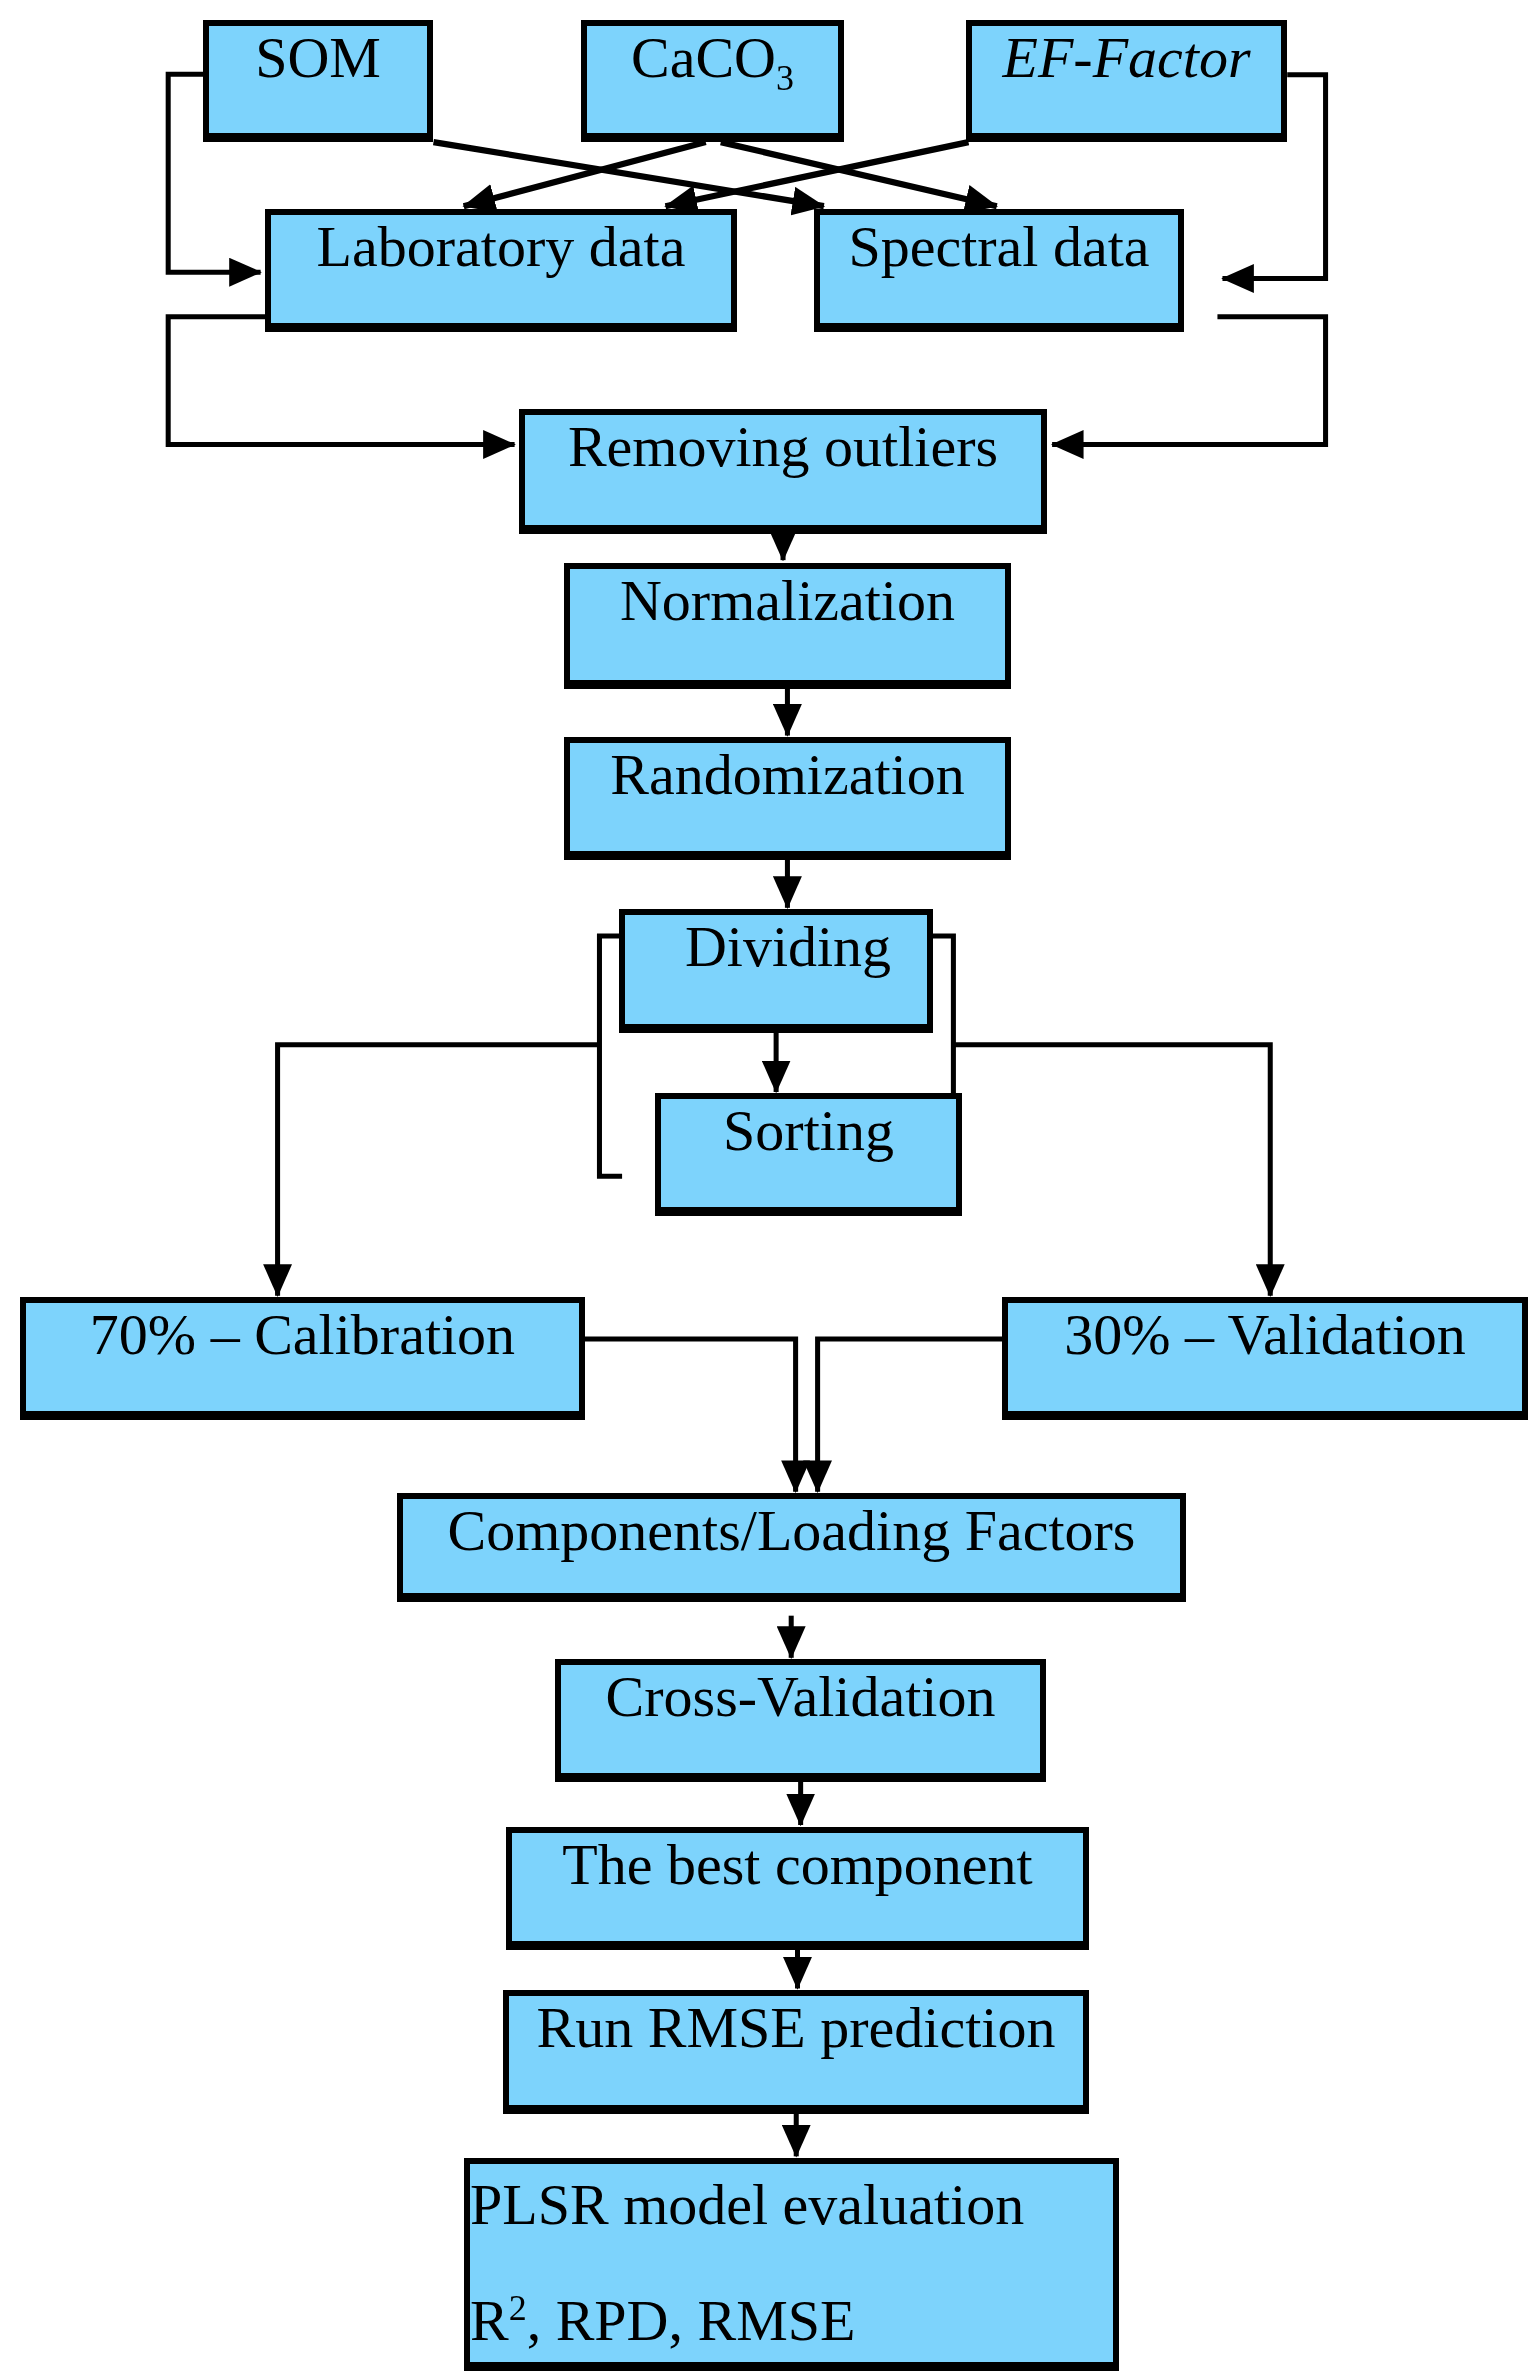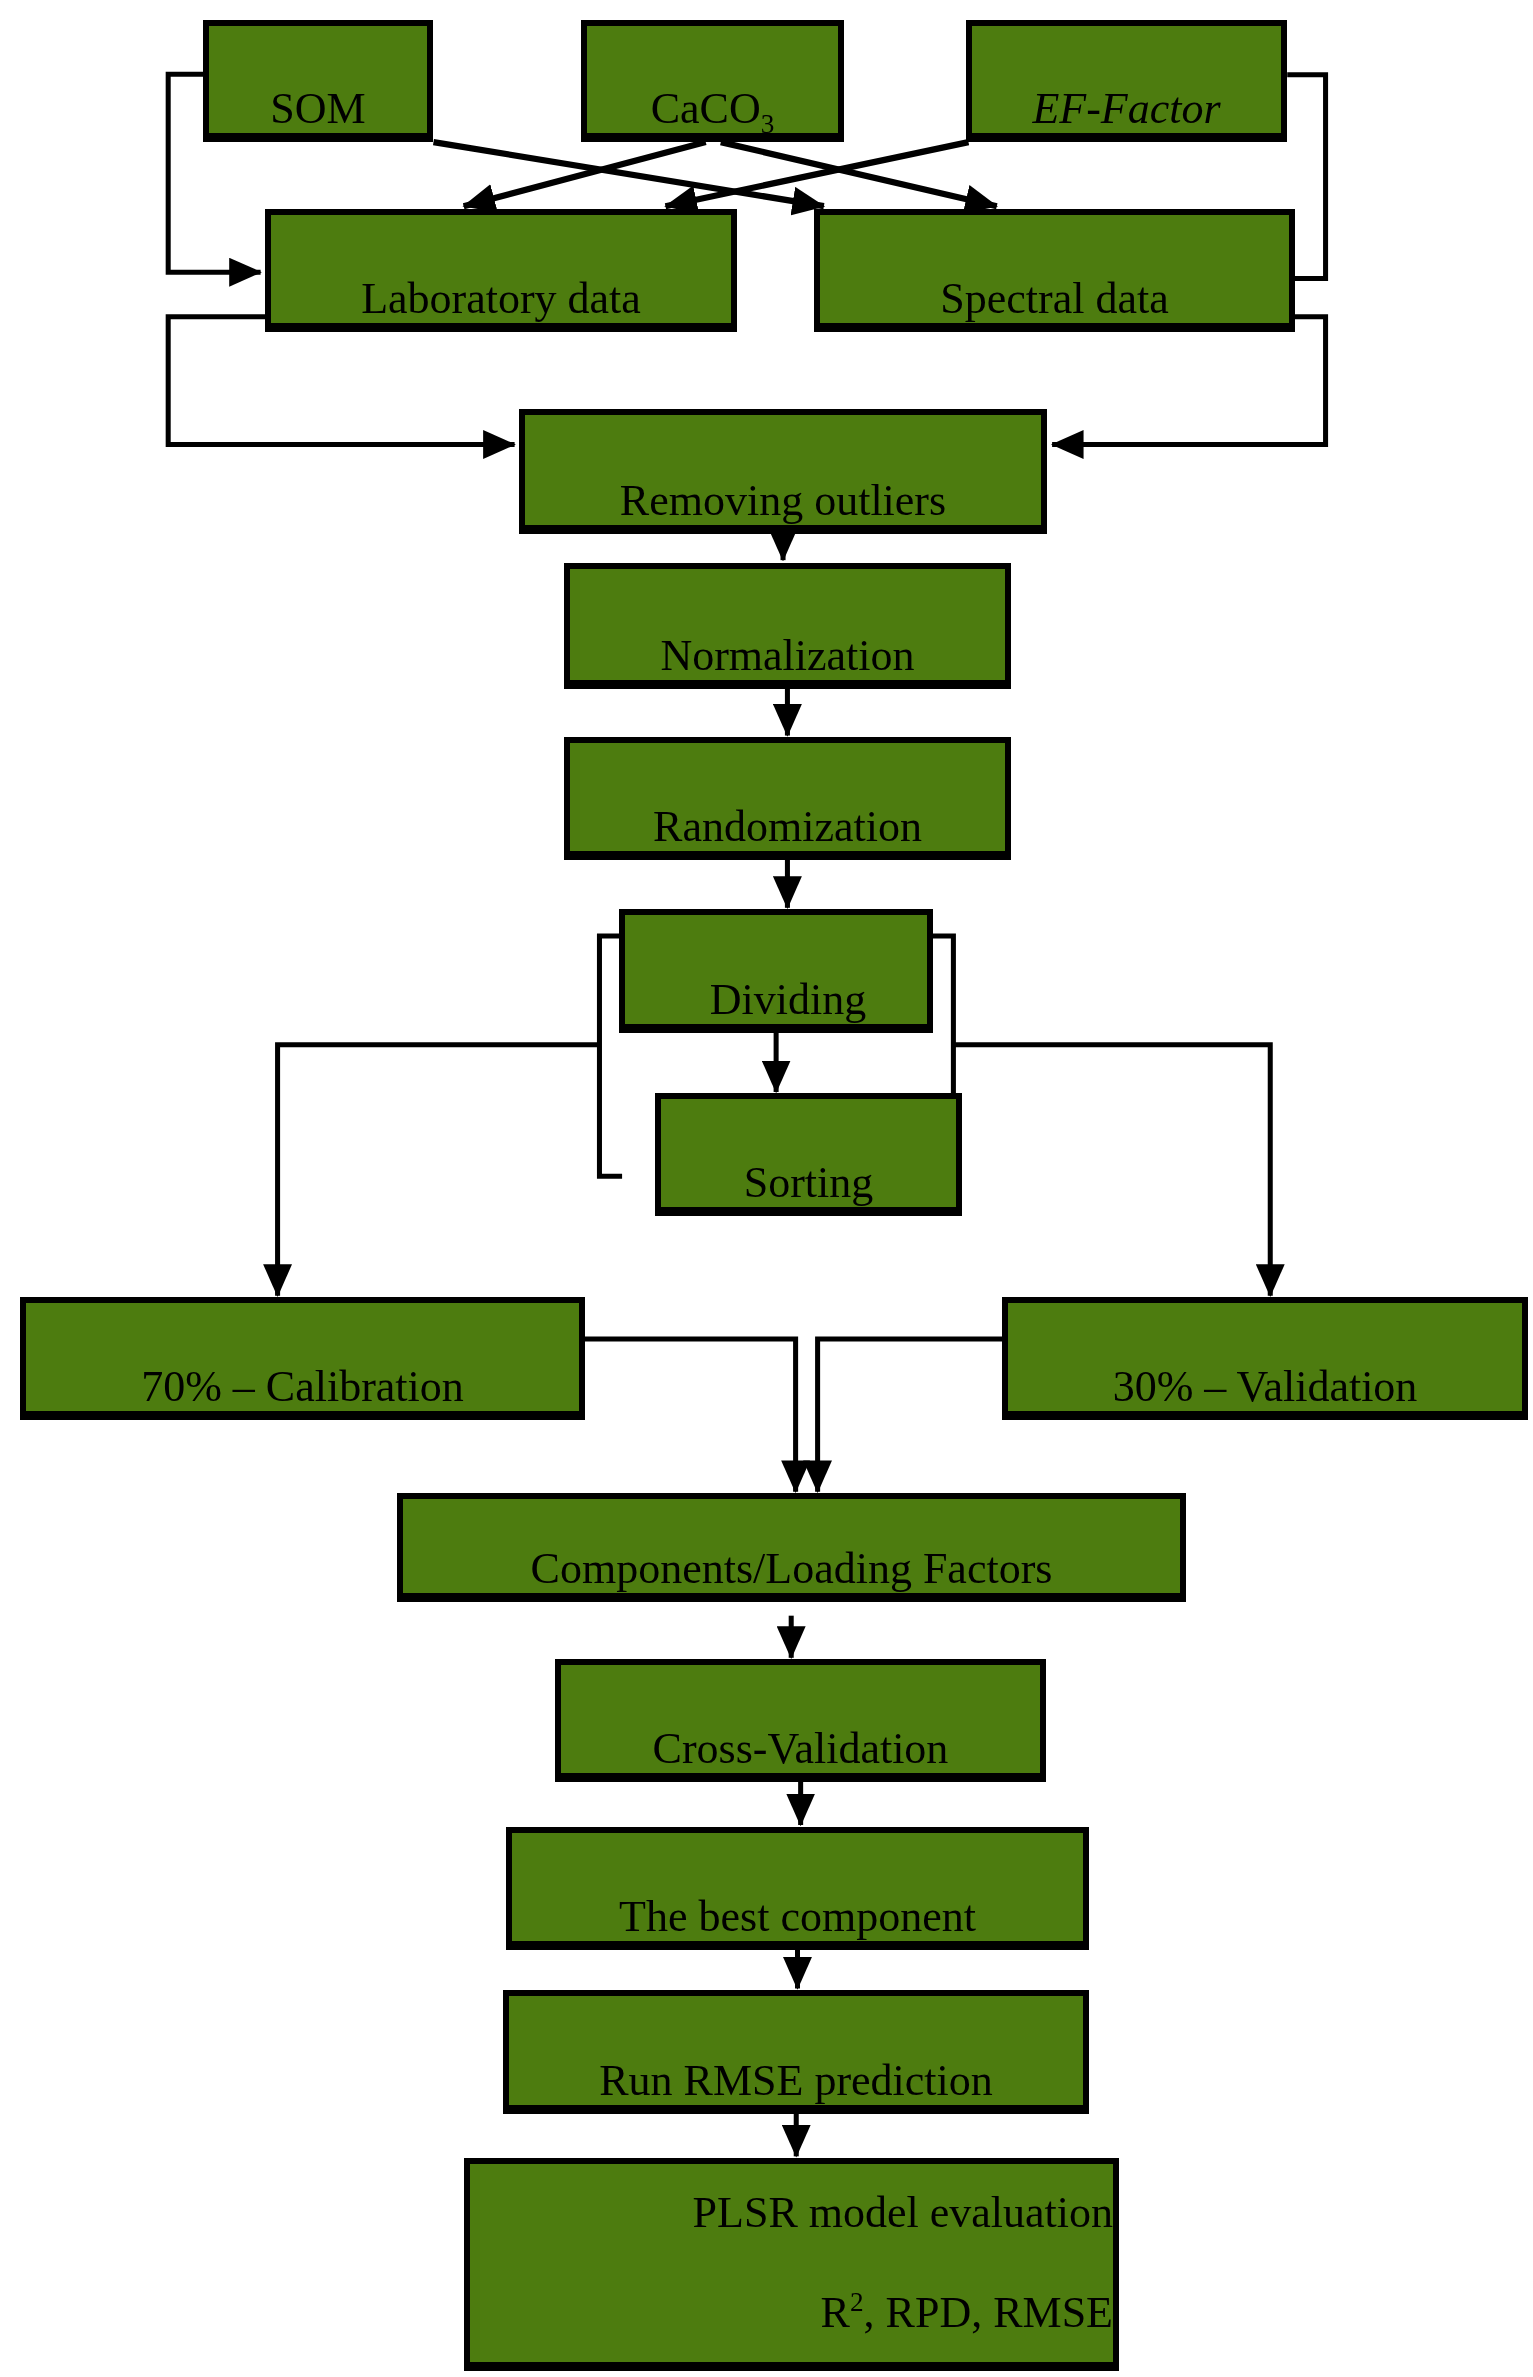--- a/index.html
+++ b/index.html
@@ -29,42 +29,42 @@
     stroke: #000000;
     stroke-width: 8;
   }
   svg.connectors path.diag { stroke-width: 10; }
   svg.connectors path.bracket { stroke-width: 8; }
   .node {
     position: absolute;
     box-sizing: border-box;
     border: 6.3px solid #000000;
     border-bottom-width: 9.4px;
-    background: #4d7c0f;
+    background: #7dd3fc;
     display: flex;
-    align-items: flex-end;
+    align-items: flex-start;
     justify-content: center;
     text-align: center;
-    font-size: 44px;
+    font-size: 58px;
     line-height: 1.1;
     white-space: nowrap;
   }
   .node.twolines {
     flex-direction: column;
     gap: 52px;
   }
   sub.chem { font-size: 0.62em; line-height: 0; }
   sup.pow  { font-size: 0.62em; line-height: 0; }
 
   
   #n-som           { left: 203px;  top: 20px;   width: 230px;  height: 122px; }
   #n-caco3         { left: 581px;  top: 20px;   width: 263px;  height: 122px; }
   #n-ef            { left: 966px; top: 20px;   width: 321px;  height: 122px; font-style: italic; }
   #n-lab           { left: 265px;  top: 209px;  width: 472px;  height: 123px; }
-  #n-spectral      { left: 814px; top: 209px;  width: 481px;  height: 123px; }
+  #n-spectral      { left: 814px; top: 209px;  width: 370px;  height: 123px; }
   #n-removing      { left: 519px;  top: 409px;  width: 528px;  height: 125px; }
   #n-normalization { left: 564px;  top: 563px;  width: 447px;  height: 126px; }
   #n-randomization { left: 564px;  top: 737px; width: 447px;  height: 123px; }
   #n-dividing      { left: 619px;  top: 909px; width: 314px;  height: 124px; padding-left: 24px; }
   #n-sorting       { left: 619px;  top: 1093px; width: 307px;  height: 123px; margin-left: 36px; }
   #n-calibration   { left: 20px;   top: 1297px; width: 565px;  height: 123px; }
   #n-validation    { left: 1002px; top: 1297px; width: 526px;  height: 123px; }
   #n-components    { left: 397px;  top: 1493px; width: 789px; height: 109px; }
   #n-crossval      { left: 555px;  top: 1659px; width: 491px;  height: 123px; }
   #n-best          { left: 506px;  top: 1827px; width: 583px;  height: 123px; }

